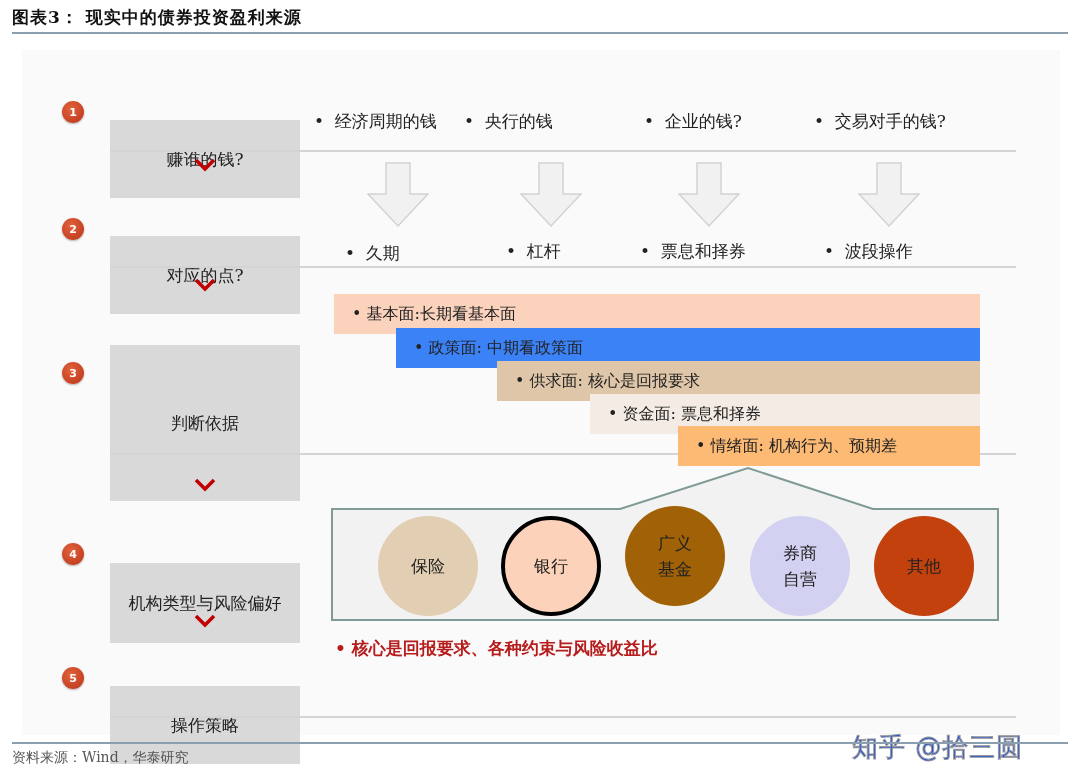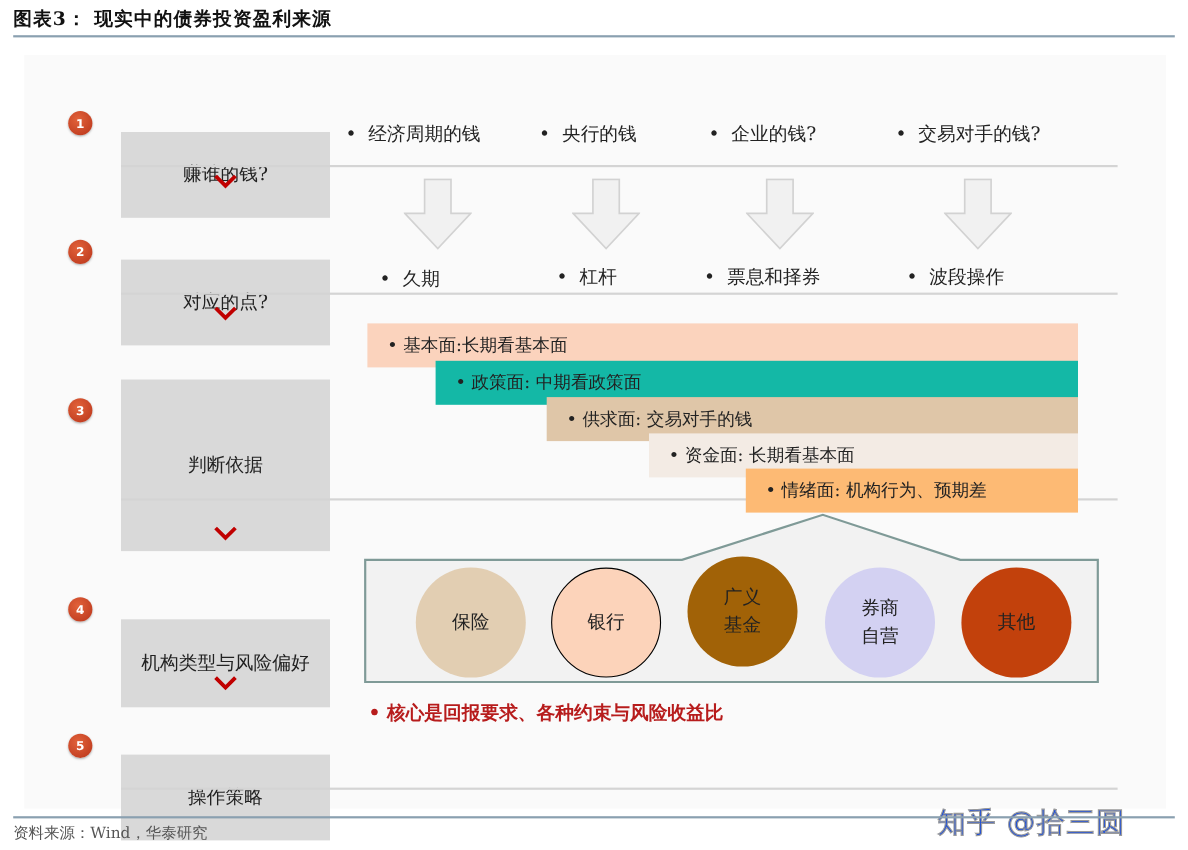--- a/index.html
+++ b/index.html
@@ -28,21 +28,21 @@
 <div class="title-rule"></div>
 <div class="panel"></div>
 
 <div class="badge" style="left:62px;top:101px;">1</div>
 <div class="step-box" style="top:72px;height:78px;">
   <span>赚谁的钱?</span>
 </div>
 <div class="rule" style="left:110px;top:150px;width:906px;"></div>
 <div>
   <div class="bullet-row" style="left:314px;top:110px;">•&nbsp;&nbsp;<span>经济周期的钱</span></div>
-  <div class="bullet-row" style="left:490px;top:110px;">•&nbsp;&nbsp;<span>央行的钱</span></div>
+  <div class="bullet-row" style="left:464px;top:110px;">•&nbsp;&nbsp;<span>央行的钱</span></div>
   <div class="bullet-row" style="left:644px;top:110px;">•&nbsp;&nbsp;<span>企业的钱?</span></div>
   <div class="bullet-row" style="left:814px;top:110px;">•&nbsp;&nbsp;<span>交易对手的钱?</span></div>
 </div>
 
 <svg class="chev" style="top:158px;" viewBox="0 0 22 14">
     <polyline points="2,2 11,11 20,2" fill="none" stroke="#c00000" stroke-width="3.5"></polyline>
   </svg>
 
 <div class="badge" style="left:62px;top:218px;">2</div>
 <div class="step-box" style="top:188px;height:78px;">
@@ -75,42 +75,42 @@
   </svg>
 
 <div class="badge" style="left:62px;top:362px;">3</div>
 <div class="step-box" style="top:297px;height:156px;">
   <span>判断依据</span>
 </div>
 <div class="rule" style="left:110px;top:453px;width:906px;"></div>
 
 <div>
   <div class="bar" style="left:334px;top:294px;width:646px;background:#fbd3bd;padding-left:18px;box-sizing:border-box;">• 基本面:长期看基本面</div>
-  <div class="bar" style="left:396px;top:328px;width:584px;background:#14b8a6;padding-left:18px;box-sizing:border-box;">• 政策面: 中期看政策面</div>
-  <div class="bar" style="left:497px;top:361px;width:483px;background:#dfc6a8;padding-left:18px;box-sizing:border-box;">• 供求面: 交易对手的钱</div>
-  <div class="bar" style="left:590px;top:394px;width:390px;background:#f3ebe4;padding-left:18px;box-sizing:border-box;">• 资金面: 长期看基本面</div>
+  <div class="bar" style="left:396px;top:328px;width:584px;background:#3b82f6;padding-left:18px;box-sizing:border-box;">• 政策面: 中期看政策面</div>
+  <div class="bar" style="left:497px;top:361px;width:483px;background:#dfc6a8;padding-left:18px;box-sizing:border-box;">• 供求面: 核心是回报要求</div>
+  <div class="bar" style="left:590px;top:394px;width:390px;background:#f3ebe4;padding-left:18px;box-sizing:border-box;">• 资金面: 票息和择券</div>
   <div class="bar" style="left:678px;top:426px;width:302px;background:#fdba74;padding-left:18px;box-sizing:border-box;">• 情绪面: 机构行为、预期差</div>
 </div>
 
 <svg class="chev" style="top:478px;" viewBox="0 0 22 14">
     <polyline points="2,2 11,11 20,2" fill="none" stroke="#c00000" stroke-width="3.5"></polyline>
   </svg>
 
 <div class="badge" style="left:62px;top:543px;">4</div>
 <div class="step-box" style="top:515px;height:80px;padding:0 10px;box-sizing:border-box;">
   <span>机构类型与风险偏好</span>
 </div>
 
 <svg class="house" viewBox="0 0 670 156">
   <polygon points="2,43 290,43 418,2 543,43 668,43 668,154 2,154" fill="#f2f2f2" stroke="#7f9a97" stroke-width="2"></polygon>
 </svg>
 
 <div>
   <div class="oval" style="left:378px;top:516px;width:100px;height:100px;background:#e2ceb2;">保险</div>
-  <div class="oval" style="left:501px;top:516px;width:100px;height:100px;background:#fcd3ba;border:1px solid #000000;box-sizing:border-box;">银行</div>
+  <div class="oval" style="left:501px;top:516px;width:100px;height:100px;background:#fcd3ba;border:4px solid #000000;box-sizing:border-box;">银行</div>
   <div class="oval" style="left:625px;top:506px;width:100px;height:100px;background:#a16207;padding:0 26px;box-sizing:border-box;">广义基金</div>
   <div class="oval" style="left:750px;top:516px;width:100px;height:100px;background:#d3d1f2;padding:0 26px;box-sizing:border-box;">券商自营</div>
   <div class="oval" style="left:874px;top:516px;width:100px;height:100px;background:#c2410c;">其他</div>
 </div>
 
 <svg class="chev" style="top:614px;" viewBox="0 0 22 14">
     <polyline points="2,2 11,11 20,2" fill="none" stroke="#c00000" stroke-width="3.5"></polyline>
   </svg>
 
 <div class="badge" style="left:62px;top:667px;">5</div>

